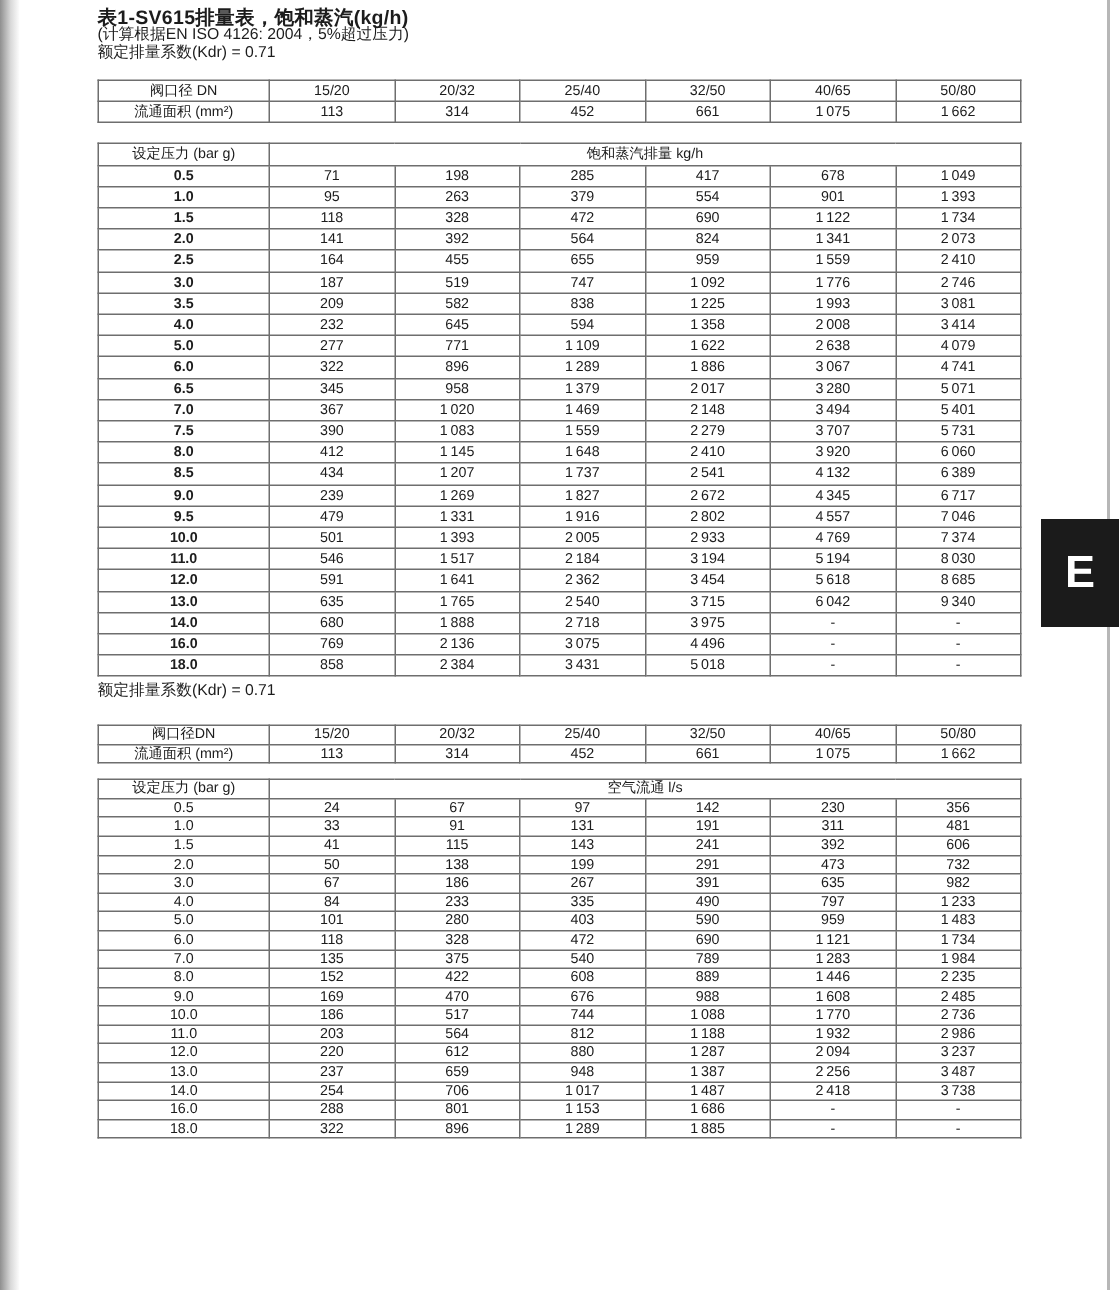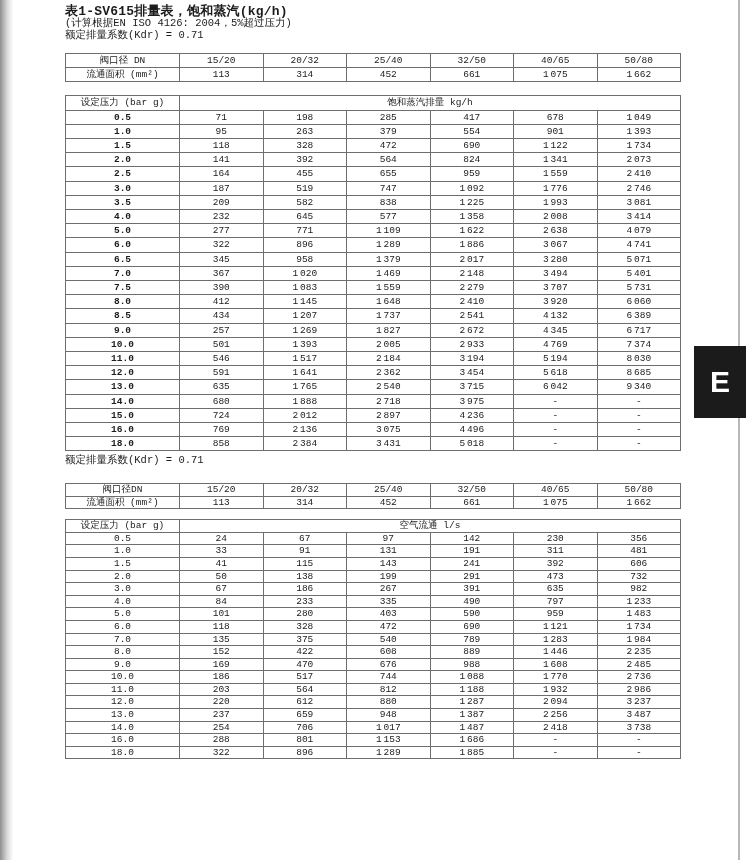--- a/index.html
+++ b/index.html
@@ -14,21 +14,21 @@
   }
   .right-line{
     position:absolute;left:738px;top:0;width:2px;height:860px;background:#b7b7b7;
   }
   .side-tab{
     position:absolute;right:0;top:346px;width:52px;height:72px;
     background:#1b1b1b;color:#ffffff;z-index:5;
     display:flex;align-items:center;justify-content:center;
     font-size:30px;font-weight:bold;
   }
-  .content{position:absolute;left:65px;top:5px;width:536px;font-family:Liberation Mono, monospace;}
+  .content{position:absolute;left:65px;top:5px;width:536px;}
   .title{font-size:13px;font-weight:bold;margin:0;line-height:13px;letter-spacing:0.2px;}
   .sub{font-size:10.5px;line-height:11.5px;}
   table{border-collapse:collapse;table-layout:fixed;width:616px;font-size:9.5px;border-radius:11px;}
   table{border:1.5px solid #4a4a4a;}
   td{border:1px solid #6e6e6e;text-align:center;padding:0;white-space:nowrap;overflow:hidden;}
   .t1 td{height:13.2px;line-height:13.2px;}
   .t2 td{height:11.6px;line-height:11.6px;}
   td.bold{font-weight:bold;}
   col.c-label{width:114px;}
   .size-t1{margin-top:12px;}
@@ -158,21 +158,21 @@
             <td>582</td>
             <td>838</td>
             <td>1 225</td>
             <td>1 993</td>
             <td>3 081</td>
           </tr>
           <tr>
             <td class="bold">4.0</td>
             <td>232</td>
             <td>645</td>
-            <td>577</td>
+            <td>594</td>
             <td>1 358</td>
             <td>2 008</td>
             <td>3 414</td>
           </tr>
           <tr>
             <td class="bold">5.0</td>
             <td>277</td>
             <td>771</td>
             <td>1 109</td>
             <td>1 622</td>
@@ -228,26 +228,35 @@
             <td class="bold">8.5</td>
             <td>434</td>
             <td>1 207</td>
             <td>1 737</td>
             <td>2 541</td>
             <td>4 132</td>
             <td>6 389</td>
           </tr>
           <tr>
             <td class="bold">9.0</td>
-            <td>257</td>
+            <td>239</td>
             <td>1 269</td>
             <td>1 827</td>
             <td>2 672</td>
             <td>4 345</td>
             <td>6 717</td>
+          </tr>
+          <tr>
+            <td class="bold">9.5</td>
+            <td>479</td>
+            <td>1 331</td>
+            <td>1 916</td>
+            <td>2 802</td>
+            <td>4 557</td>
+            <td>7 046</td>
           </tr>
           <tr>
             <td class="bold">10.0</td>
             <td>501</td>
             <td>1 393</td>
             <td>2 005</td>
             <td>2 933</td>
             <td>4 769</td>
             <td>7 374</td>
           </tr>
@@ -281,29 +290,20 @@
           <tr>
             <td class="bold">14.0</td>
             <td>680</td>
             <td>1 888</td>
             <td>2 718</td>
             <td>3 975</td>
             <td>-</td>
             <td>-</td>
           </tr>
           <tr>
-            <td class="bold">15.0</td>
-            <td>724</td>
-            <td>2 012</td>
-            <td>2 897</td>
-            <td>4 236</td>
-            <td>-</td>
-            <td>-</td>
-          </tr>
-          <tr>
             <td class="bold">16.0</td>
             <td>769</td>
             <td>2 136</td>
             <td>3 075</td>
             <td>4 496</td>
             <td>-</td>
             <td>-</td>
           </tr>
           <tr>
             <td class="bold">18.0</td>

